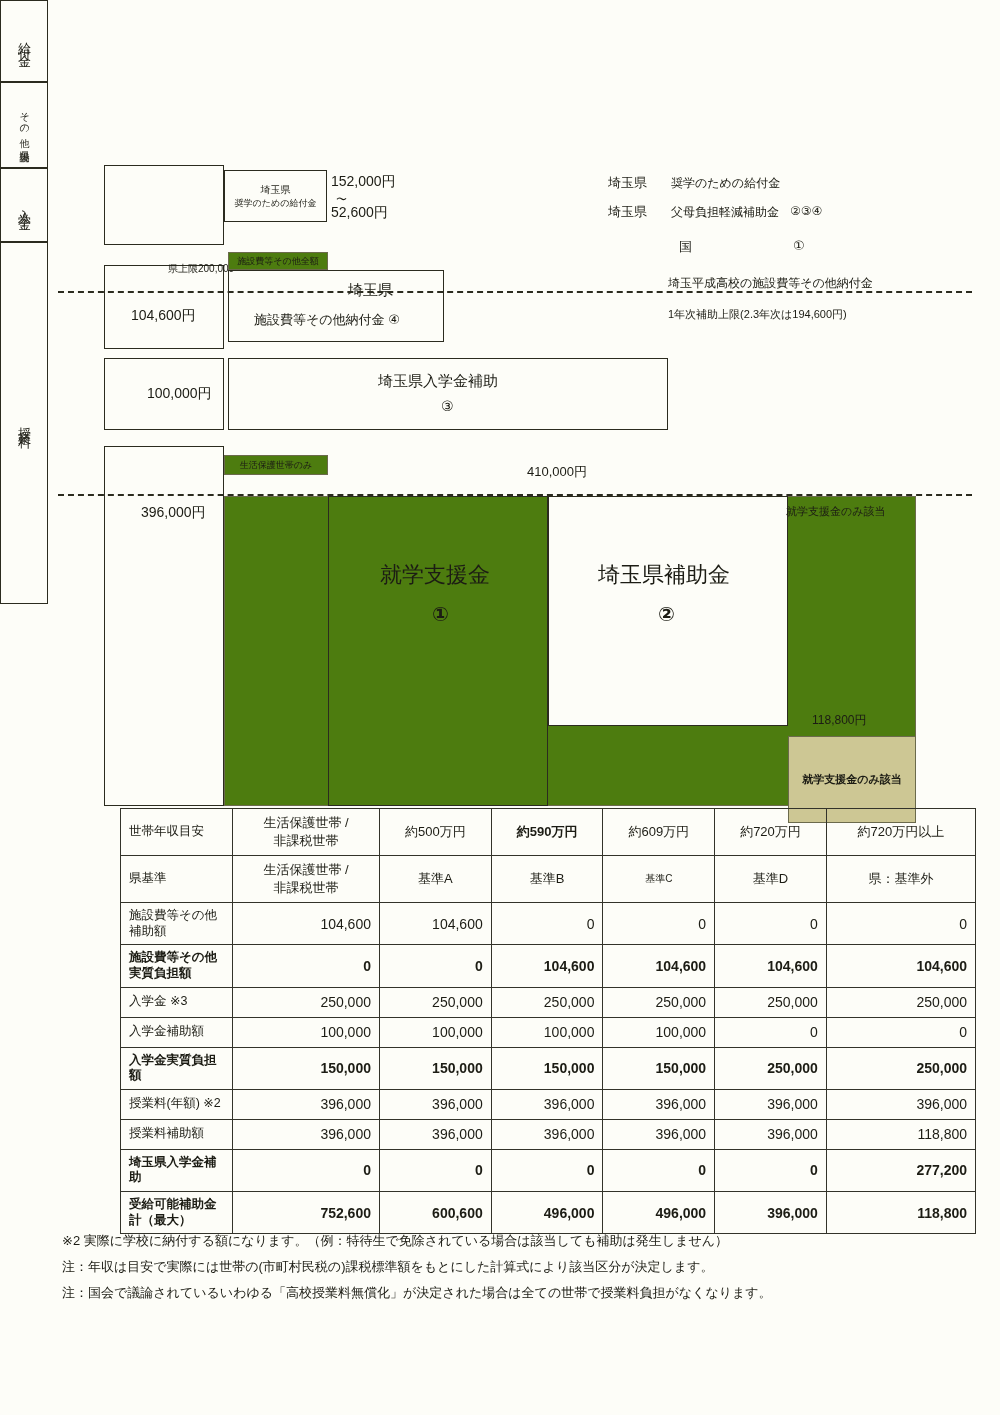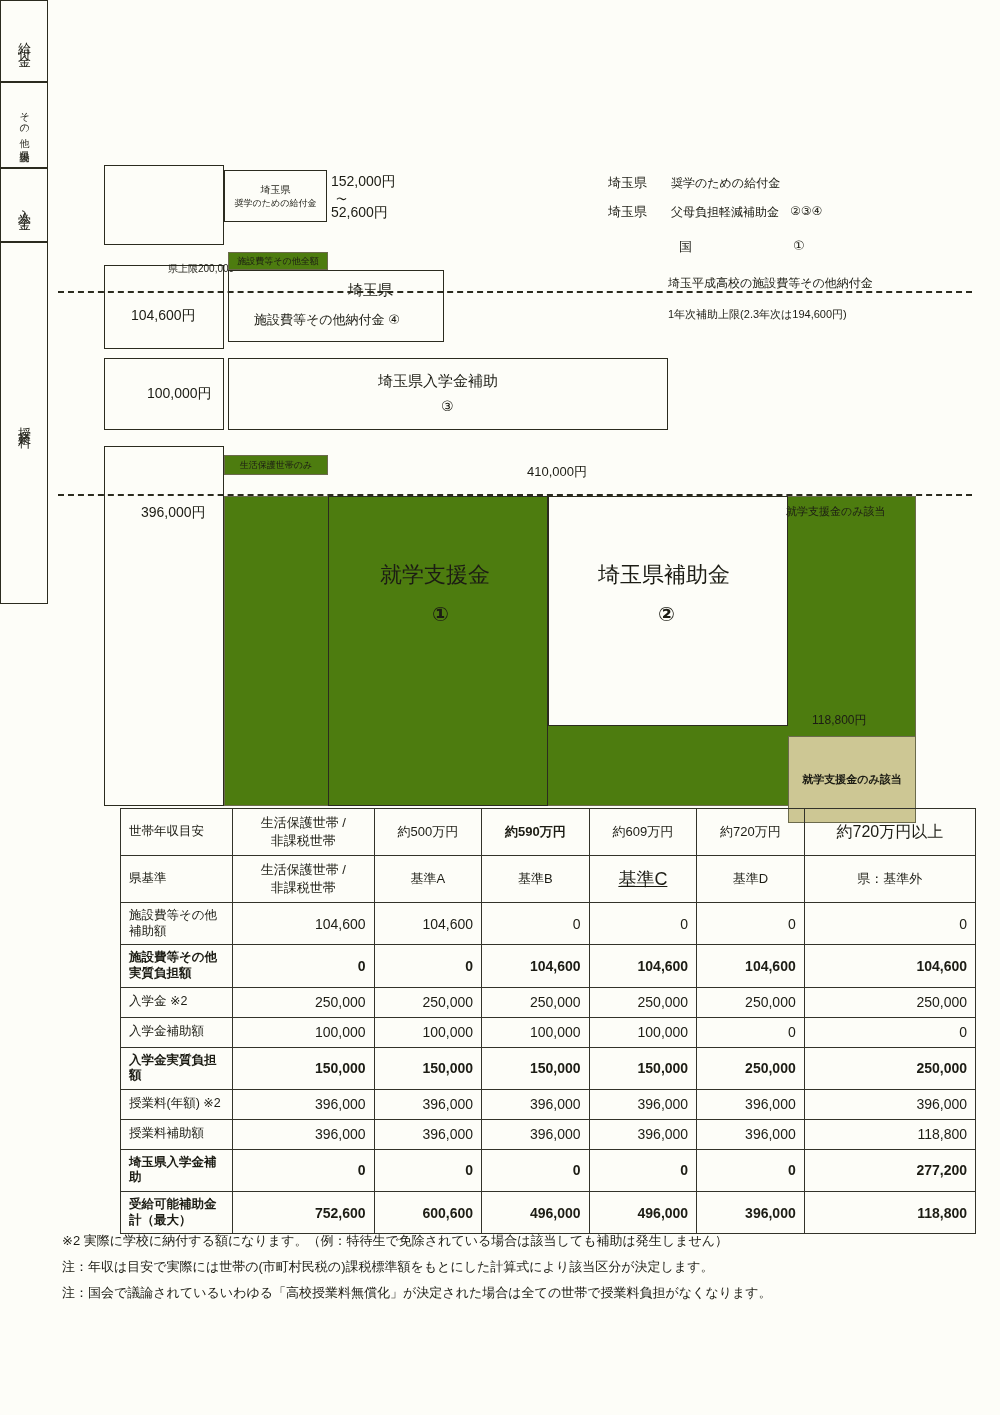--- a/index.html
+++ b/index.html
@@ -164,29 +164,29 @@
   <table class="tbl">
     <tbody id="tbody">
         <tr>
           <td class="head" style="white-space: pre-line;">世帯年収目安</td>
           <td class="c" style="font-size: 13px; white-space: pre-line;">生活保護世帯 /
 非課税世帯</td>
           <td class="c" style="font-size: 13px; white-space: pre-line;">約500万円</td>
           <td class="c" style="font-size: 13px; white-space: pre-line; font-weight: bold;">約590万円</td>
           <td class="c" style="font-size: 13px; white-space: pre-line;">約609万円</td>
           <td class="c" style="font-size: 13px; white-space: pre-line;">約720万円</td>
-          <td class="c" style="font-size: 16px; white-space: pre-line;">約720万円以上</td>
+          <td class="c" style="font-size: 13px; white-space: pre-line;">約720万円以上</td>
         </tr>
         <tr>
           <td class="head" style="white-space: pre-line;">県基準</td>
           <td class="c" style="font-size: 13px; white-space: pre-line;">生活保護世帯 /
 非課税世帯</td>
           <td class="c" style="font-size: 13px; white-space: pre-line;">基準A</td>
           <td class="c" style="font-size: 13px; white-space: pre-line;">基準B</td>
-          <td class="c" style="font-size: 18px; white-space: pre-line; text-decoration: underline;">基準C</td>
+          <td class="c" style="font-size: 10px; white-space: pre-line;">基準C</td>
           <td class="c" style="font-size: 13px; white-space: pre-line;">基準D</td>
           <td class="c" style="font-size: 13px; white-space: pre-line;">県：基準外</td>
         </tr>
         <tr>
           <td class="head small" style="white-space: pre-line;">施設費等その他補助額</td>
           <td class="num" style="white-space: pre-line;">104,600</td>
           <td class="num" style="white-space: pre-line;">104,600</td>
           <td class="num" style="white-space: pre-line;">0</td>
           <td class="num" style="white-space: pre-line;">0</td>
           <td class="num" style="white-space: pre-line;">0</td>
@@ -195,21 +195,21 @@
         <tr class="bold">
           <td class="head small" style="font-weight: bold; white-space: pre-line;">施設費等その他実質負担額</td>
           <td class="num" style="white-space: pre-line;">0</td>
           <td class="num" style="white-space: pre-line;">0</td>
           <td class="num" style="white-space: pre-line;">104,600</td>
           <td class="num" style="white-space: pre-line;">104,600</td>
           <td class="num" style="white-space: pre-line;">104,600</td>
           <td class="num" style="white-space: pre-line;">104,600</td>
         </tr>
         <tr>
-          <td class="head" style="white-space: pre-line;">入学金  ※2</td>
+          <td class="head" style="white-space: pre-line;">入学金  ※3</td>
           <td class="num" style="white-space: pre-line;">250,000</td>
           <td class="num" style="white-space: pre-line;">250,000</td>
           <td class="num" style="white-space: pre-line;">250,000</td>
           <td class="num" style="white-space: pre-line;">250,000</td>
           <td class="num" style="white-space: pre-line;">250,000</td>
           <td class="num" style="white-space: pre-line;">250,000</td>
         </tr>
         <tr>
           <td class="head" style="white-space: pre-line;">入学金補助額</td>
           <td class="num" style="white-space: pre-line;">100,000</td>

